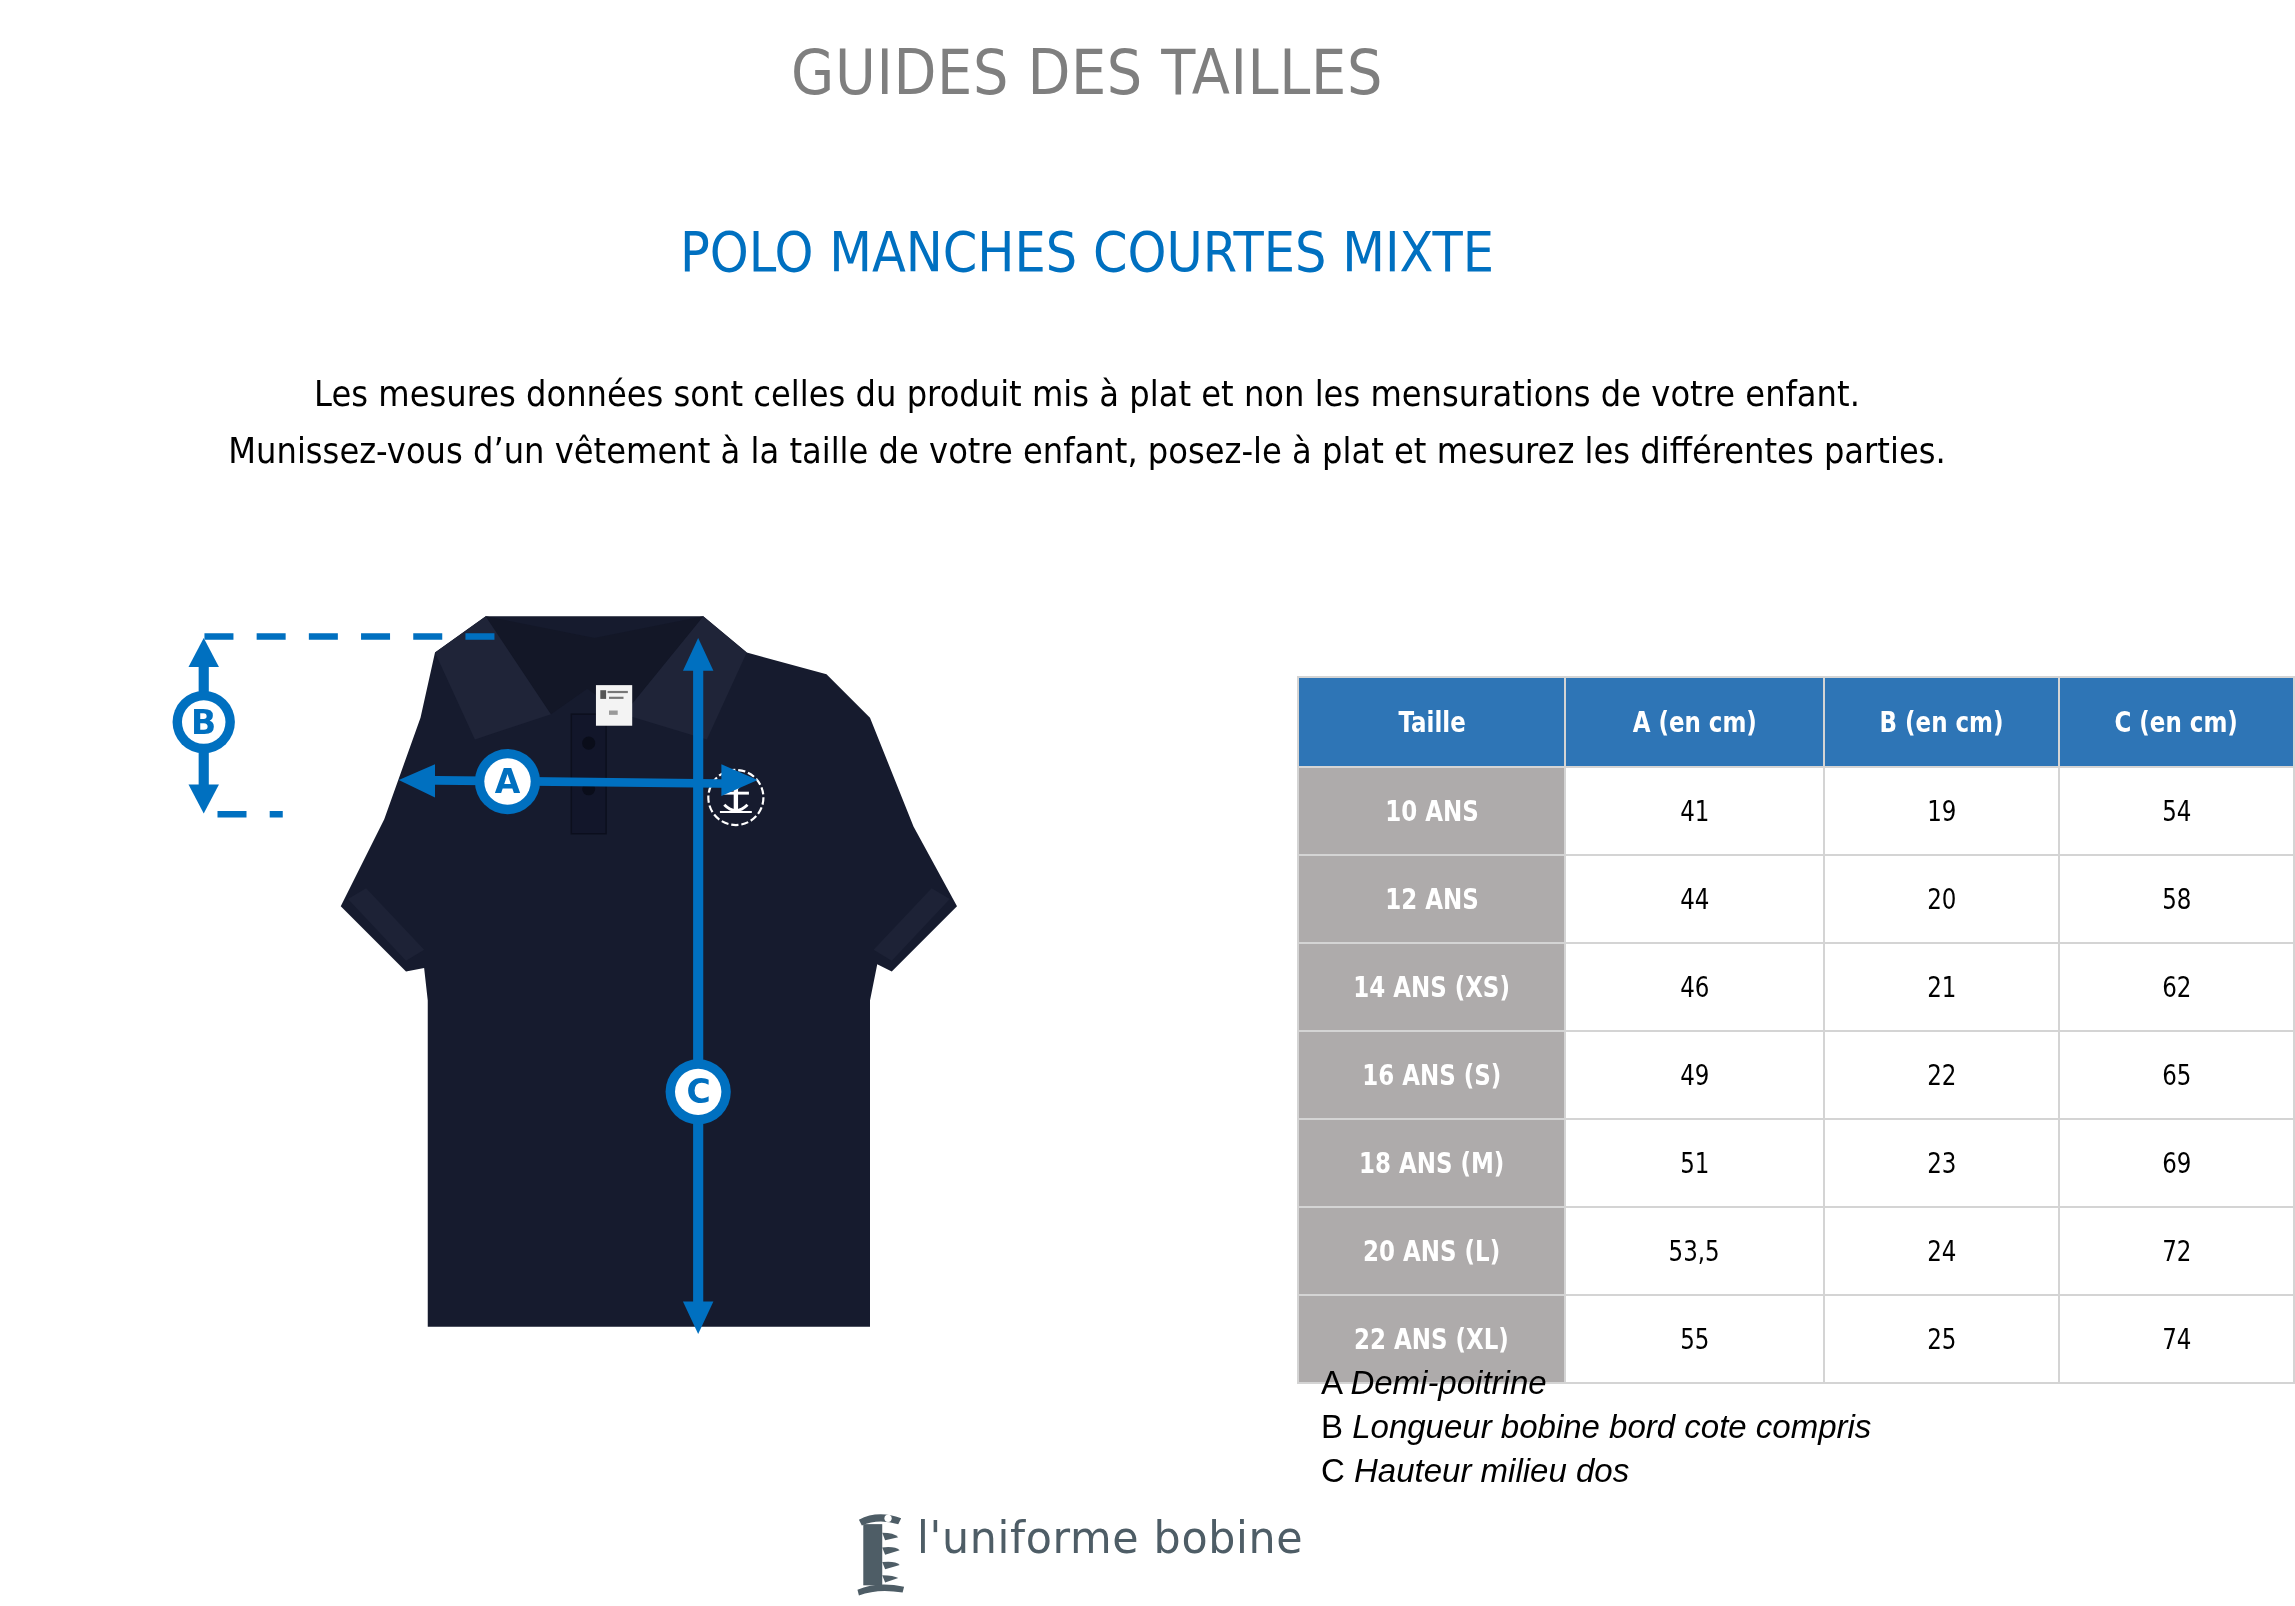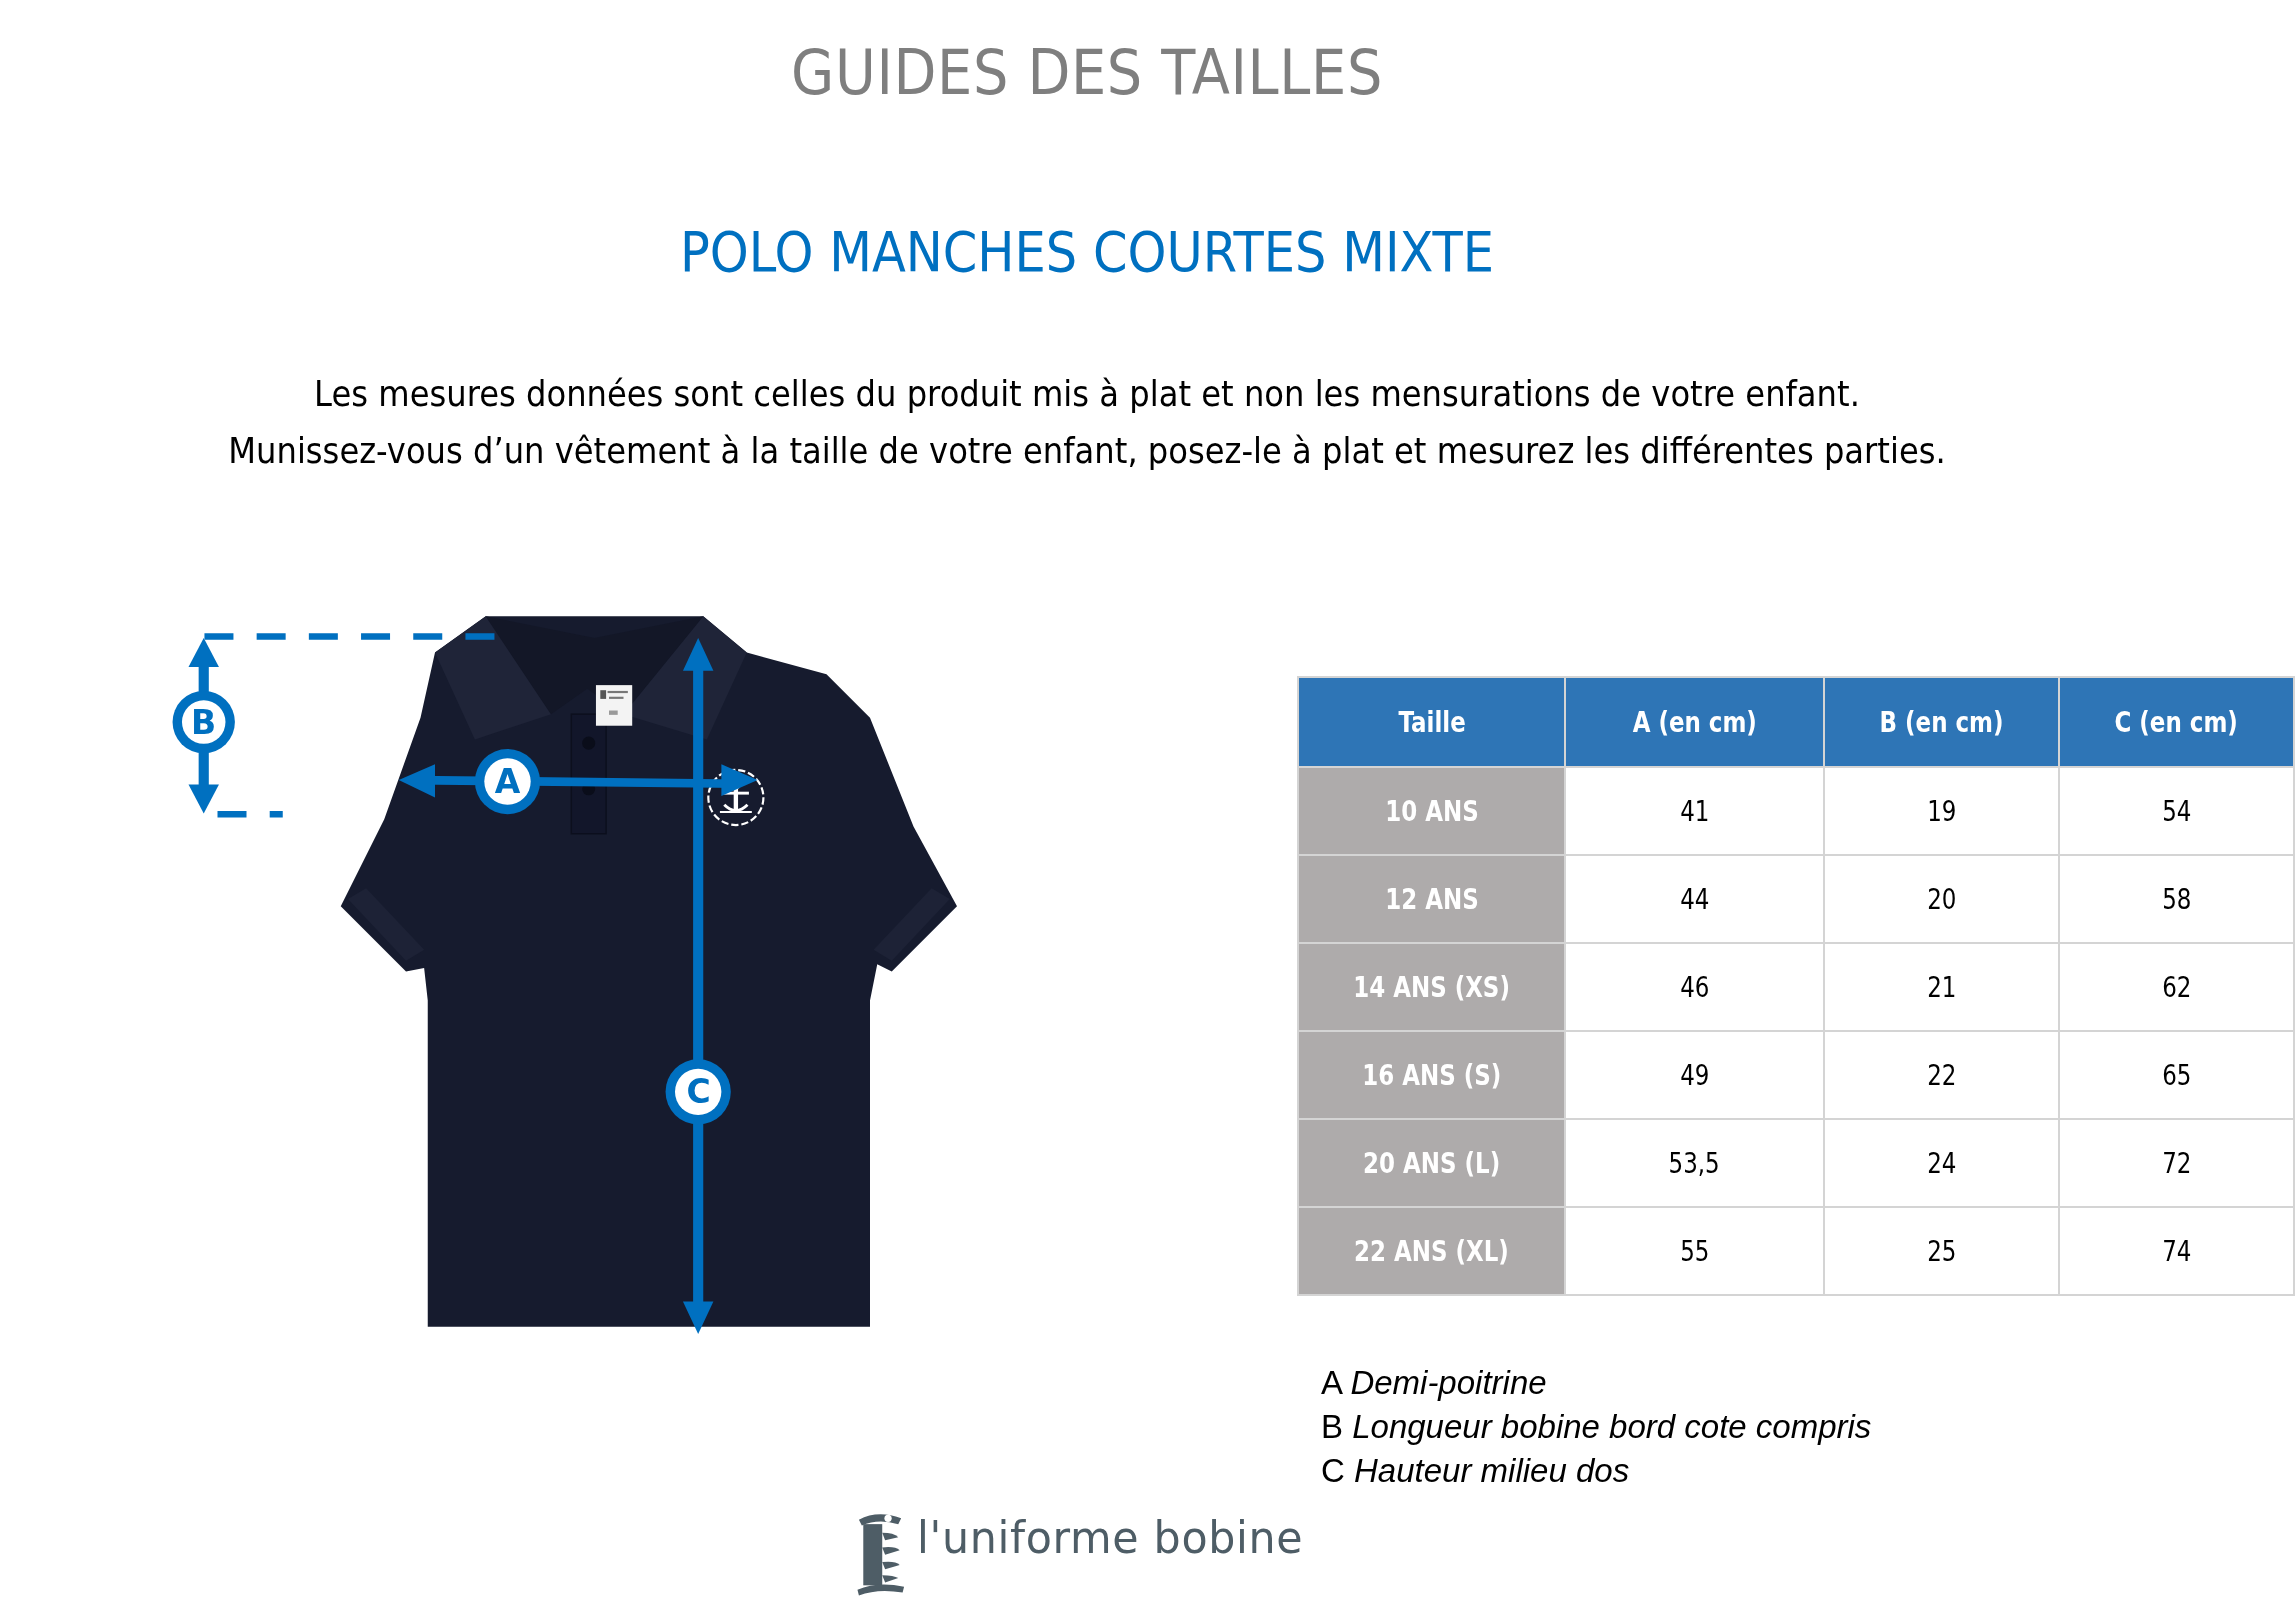--- a/index.html
+++ b/index.html
@@ -267,20 +267,26 @@
       <td class="val-cell"><span class="cond">21</span></td>
       <td class="val-cell"><span class="cond">62</span></td>
     </tr>
     <tr>
       <td class="size-cell"><span class="cond">16 ANS (S)</span></td>
       <td class="val-cell"><span class="cond">49</span></td>
       <td class="val-cell"><span class="cond">22</span></td>
       <td class="val-cell"><span class="cond">65</span></td>
     </tr>
     <tr>
+      <td class="size-cell"><span class="cond">18 ANS (M)</span></td>
+      <td class="val-cell"><span class="cond">51</span></td>
+      <td class="val-cell"><span class="cond">23</span></td>
+      <td class="val-cell"><span class="cond">69</span></td>
+    </tr>
+    <tr>
       <td class="size-cell"><span class="cond">20 ANS (L)</span></td>
       <td class="val-cell"><span class="cond">53,5</span></td>
       <td class="val-cell"><span class="cond">24</span></td>
       <td class="val-cell"><span class="cond">72</span></td>
     </tr>
     <tr>
       <td class="size-cell"><span class="cond">22 ANS (XL)</span></td>
       <td class="val-cell"><span class="cond">55</span></td>
       <td class="val-cell"><span class="cond">25</span></td>
       <td class="val-cell"><span class="cond">74</span></td>

